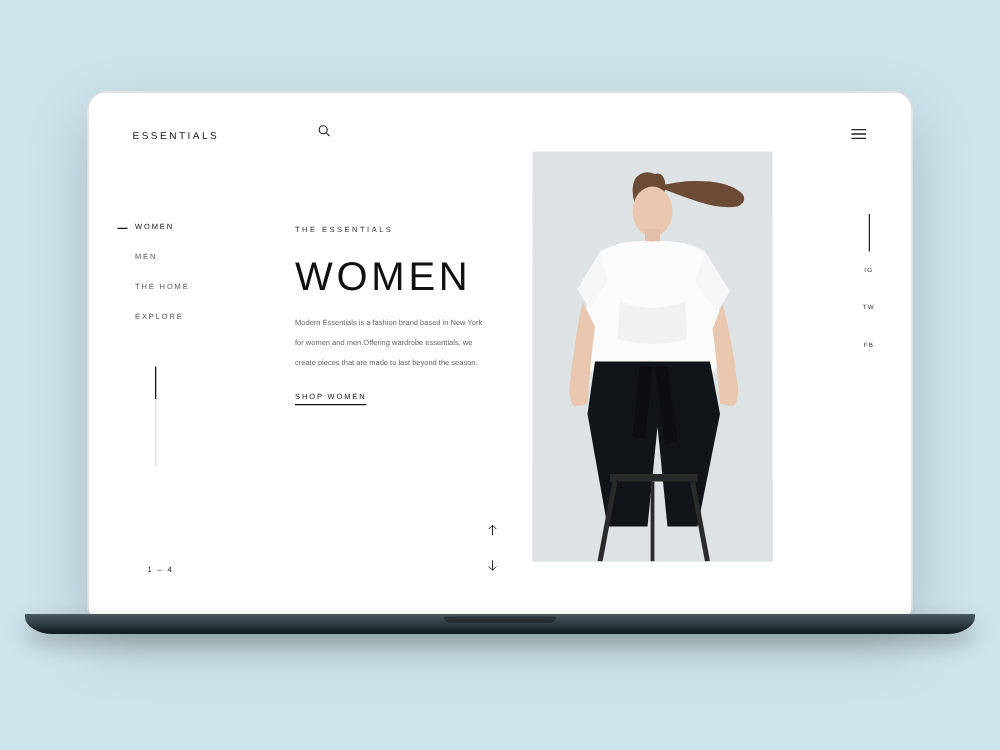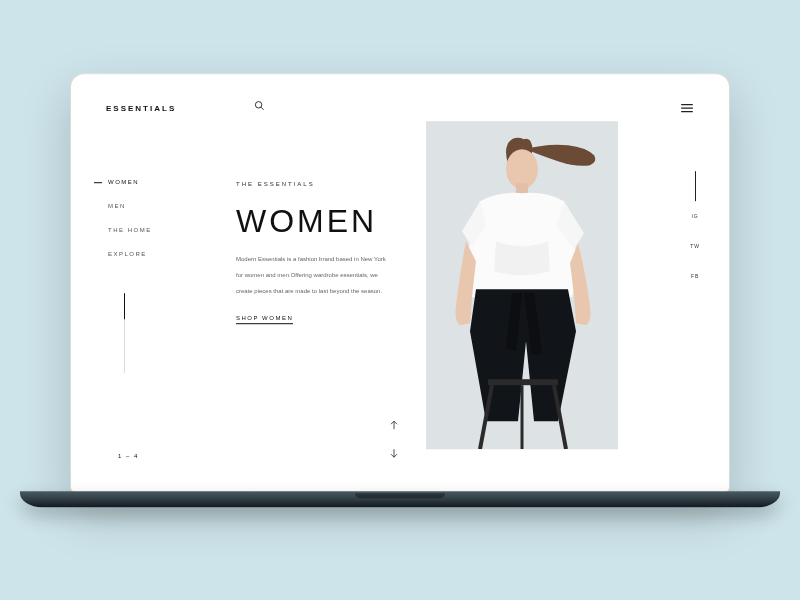--- a/index.html
+++ b/index.html
@@ -55,21 +55,21 @@
   top: 26px;
   left: 36px;
   right: 36px;
   display: flex;
   align-items: center;
   justify-content: space-between;
 }
 .logo {
   font-size: 8px;
   letter-spacing: 2px;
-  font-weight: 700;
+  font-weight: 400;
   color: #111;
 }
 .search-icon, .menu-icon { color: #222; }
 .search-icon { position: absolute; left: 148px; top: -2px; }
 .menu-icon { cursor: pointer; }
 .sidebar {
   position: absolute;
   left: 38px;
   top: 106px;
   display: flex;

